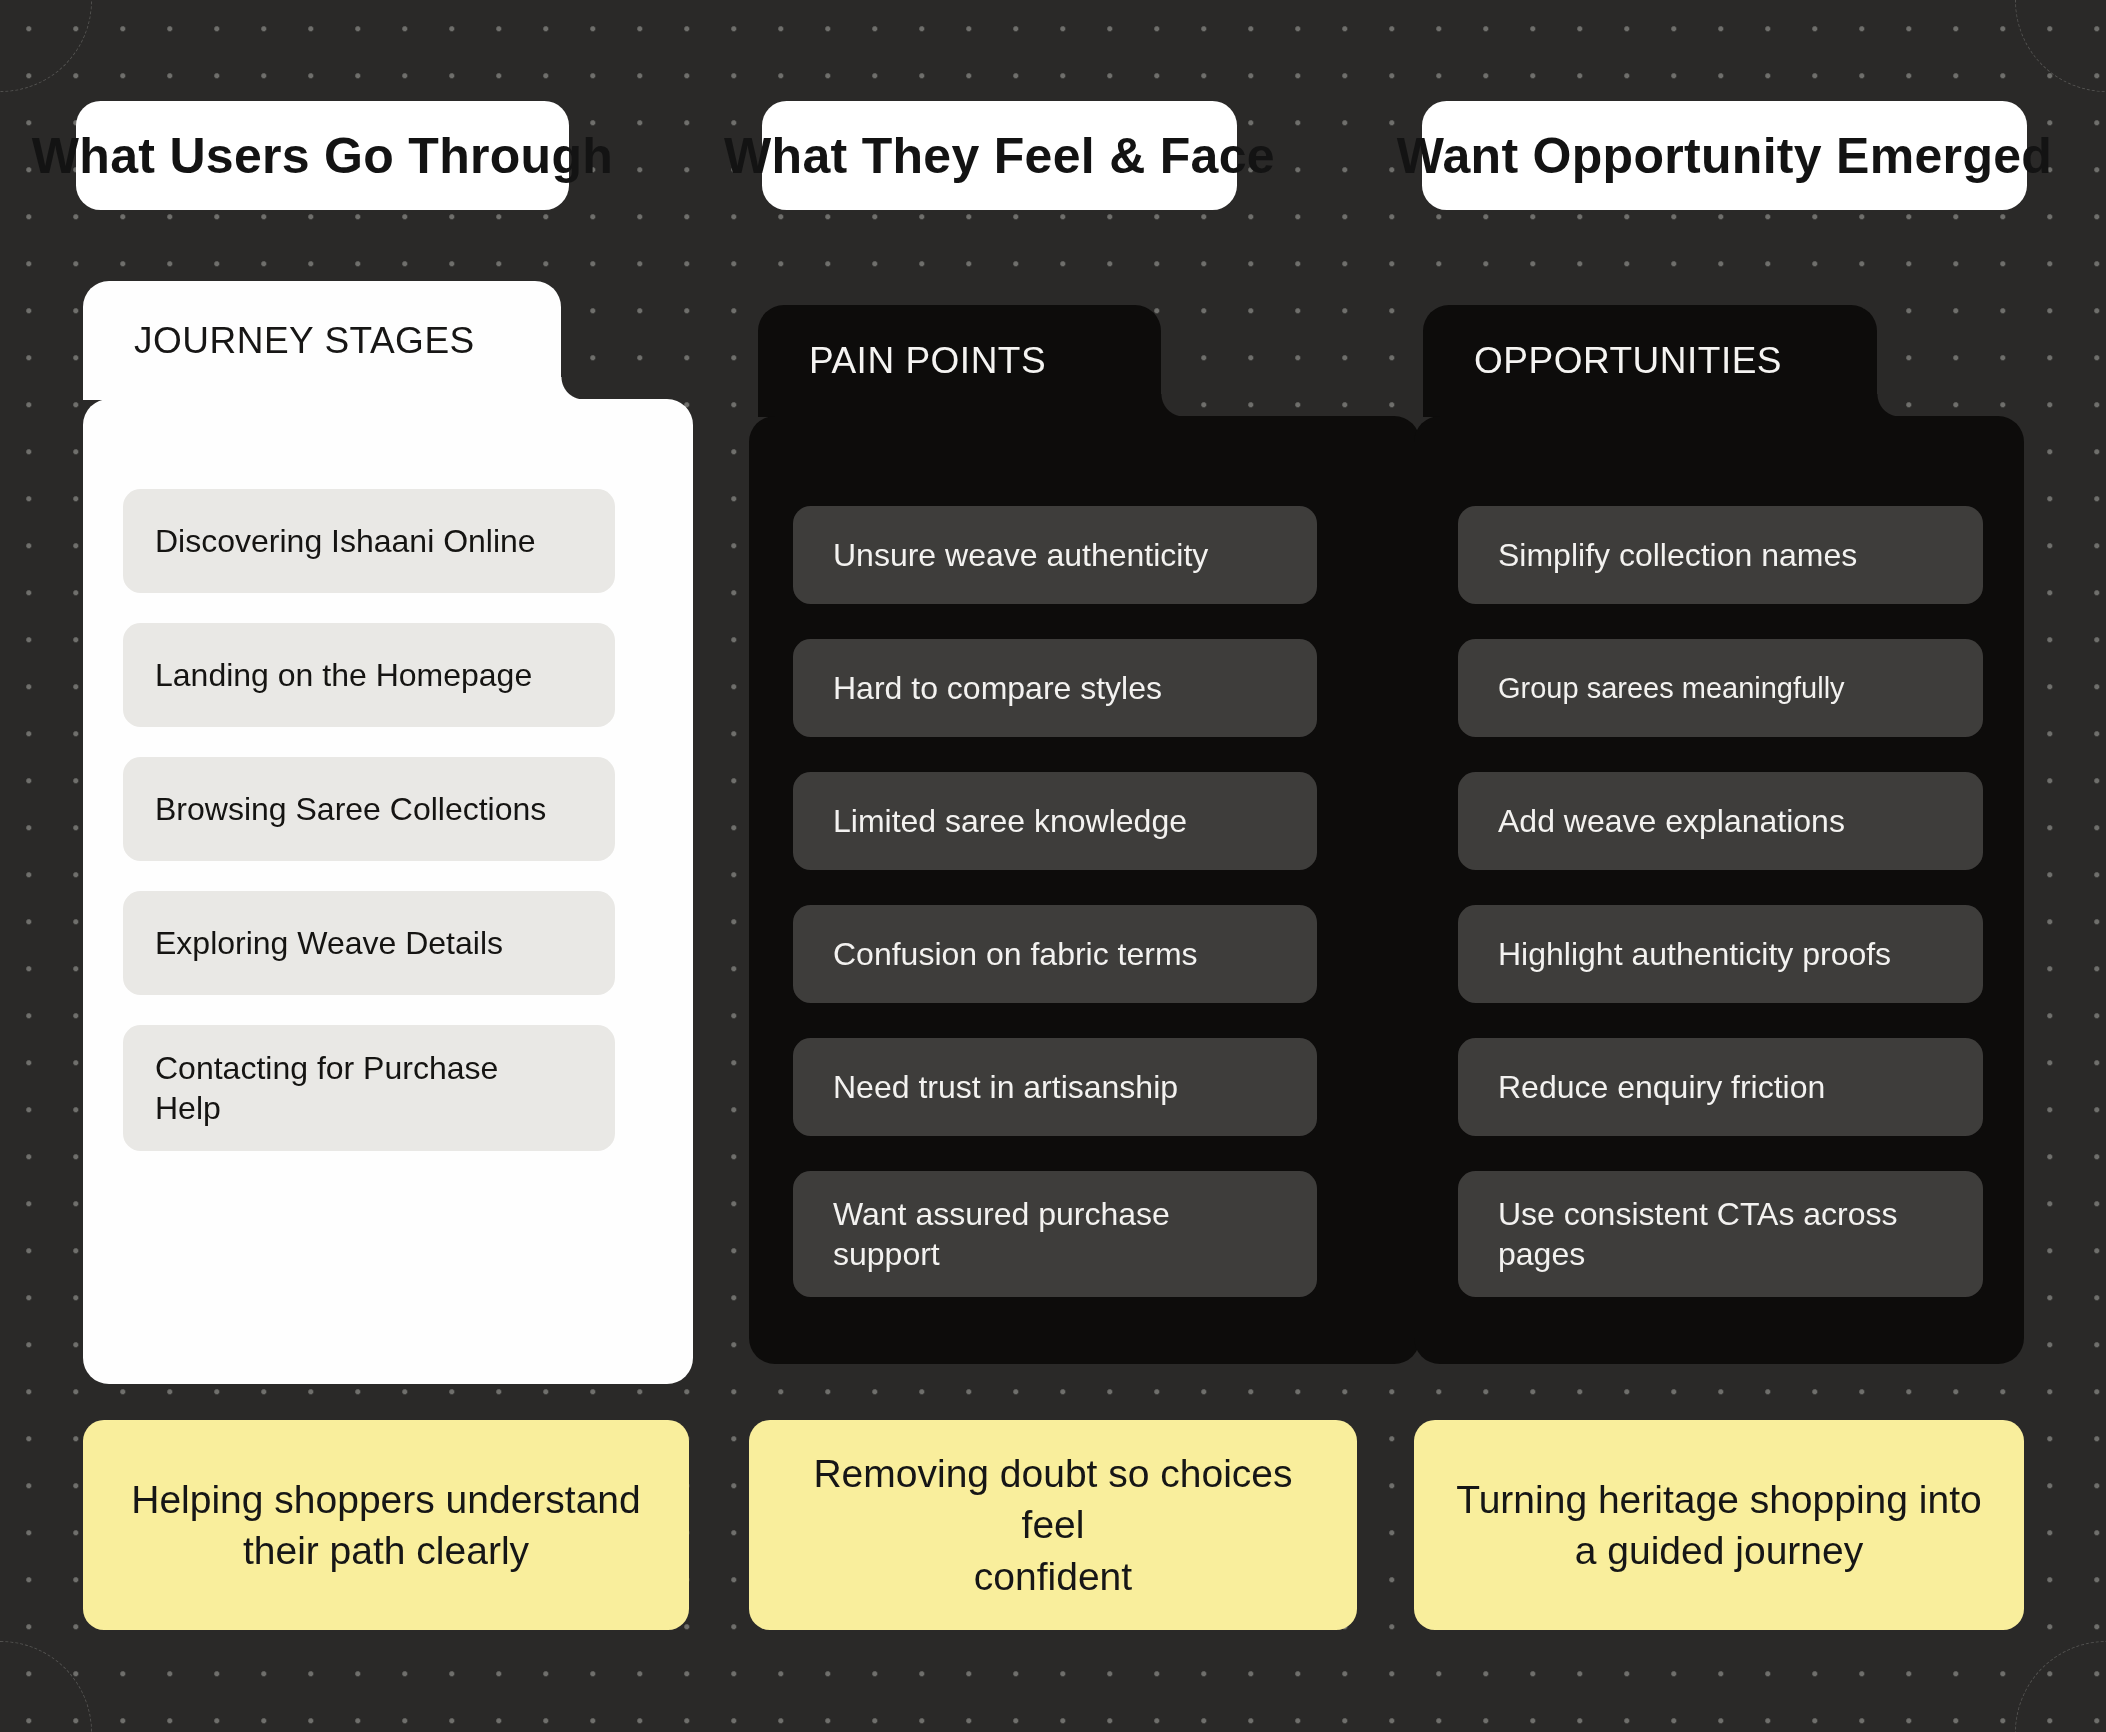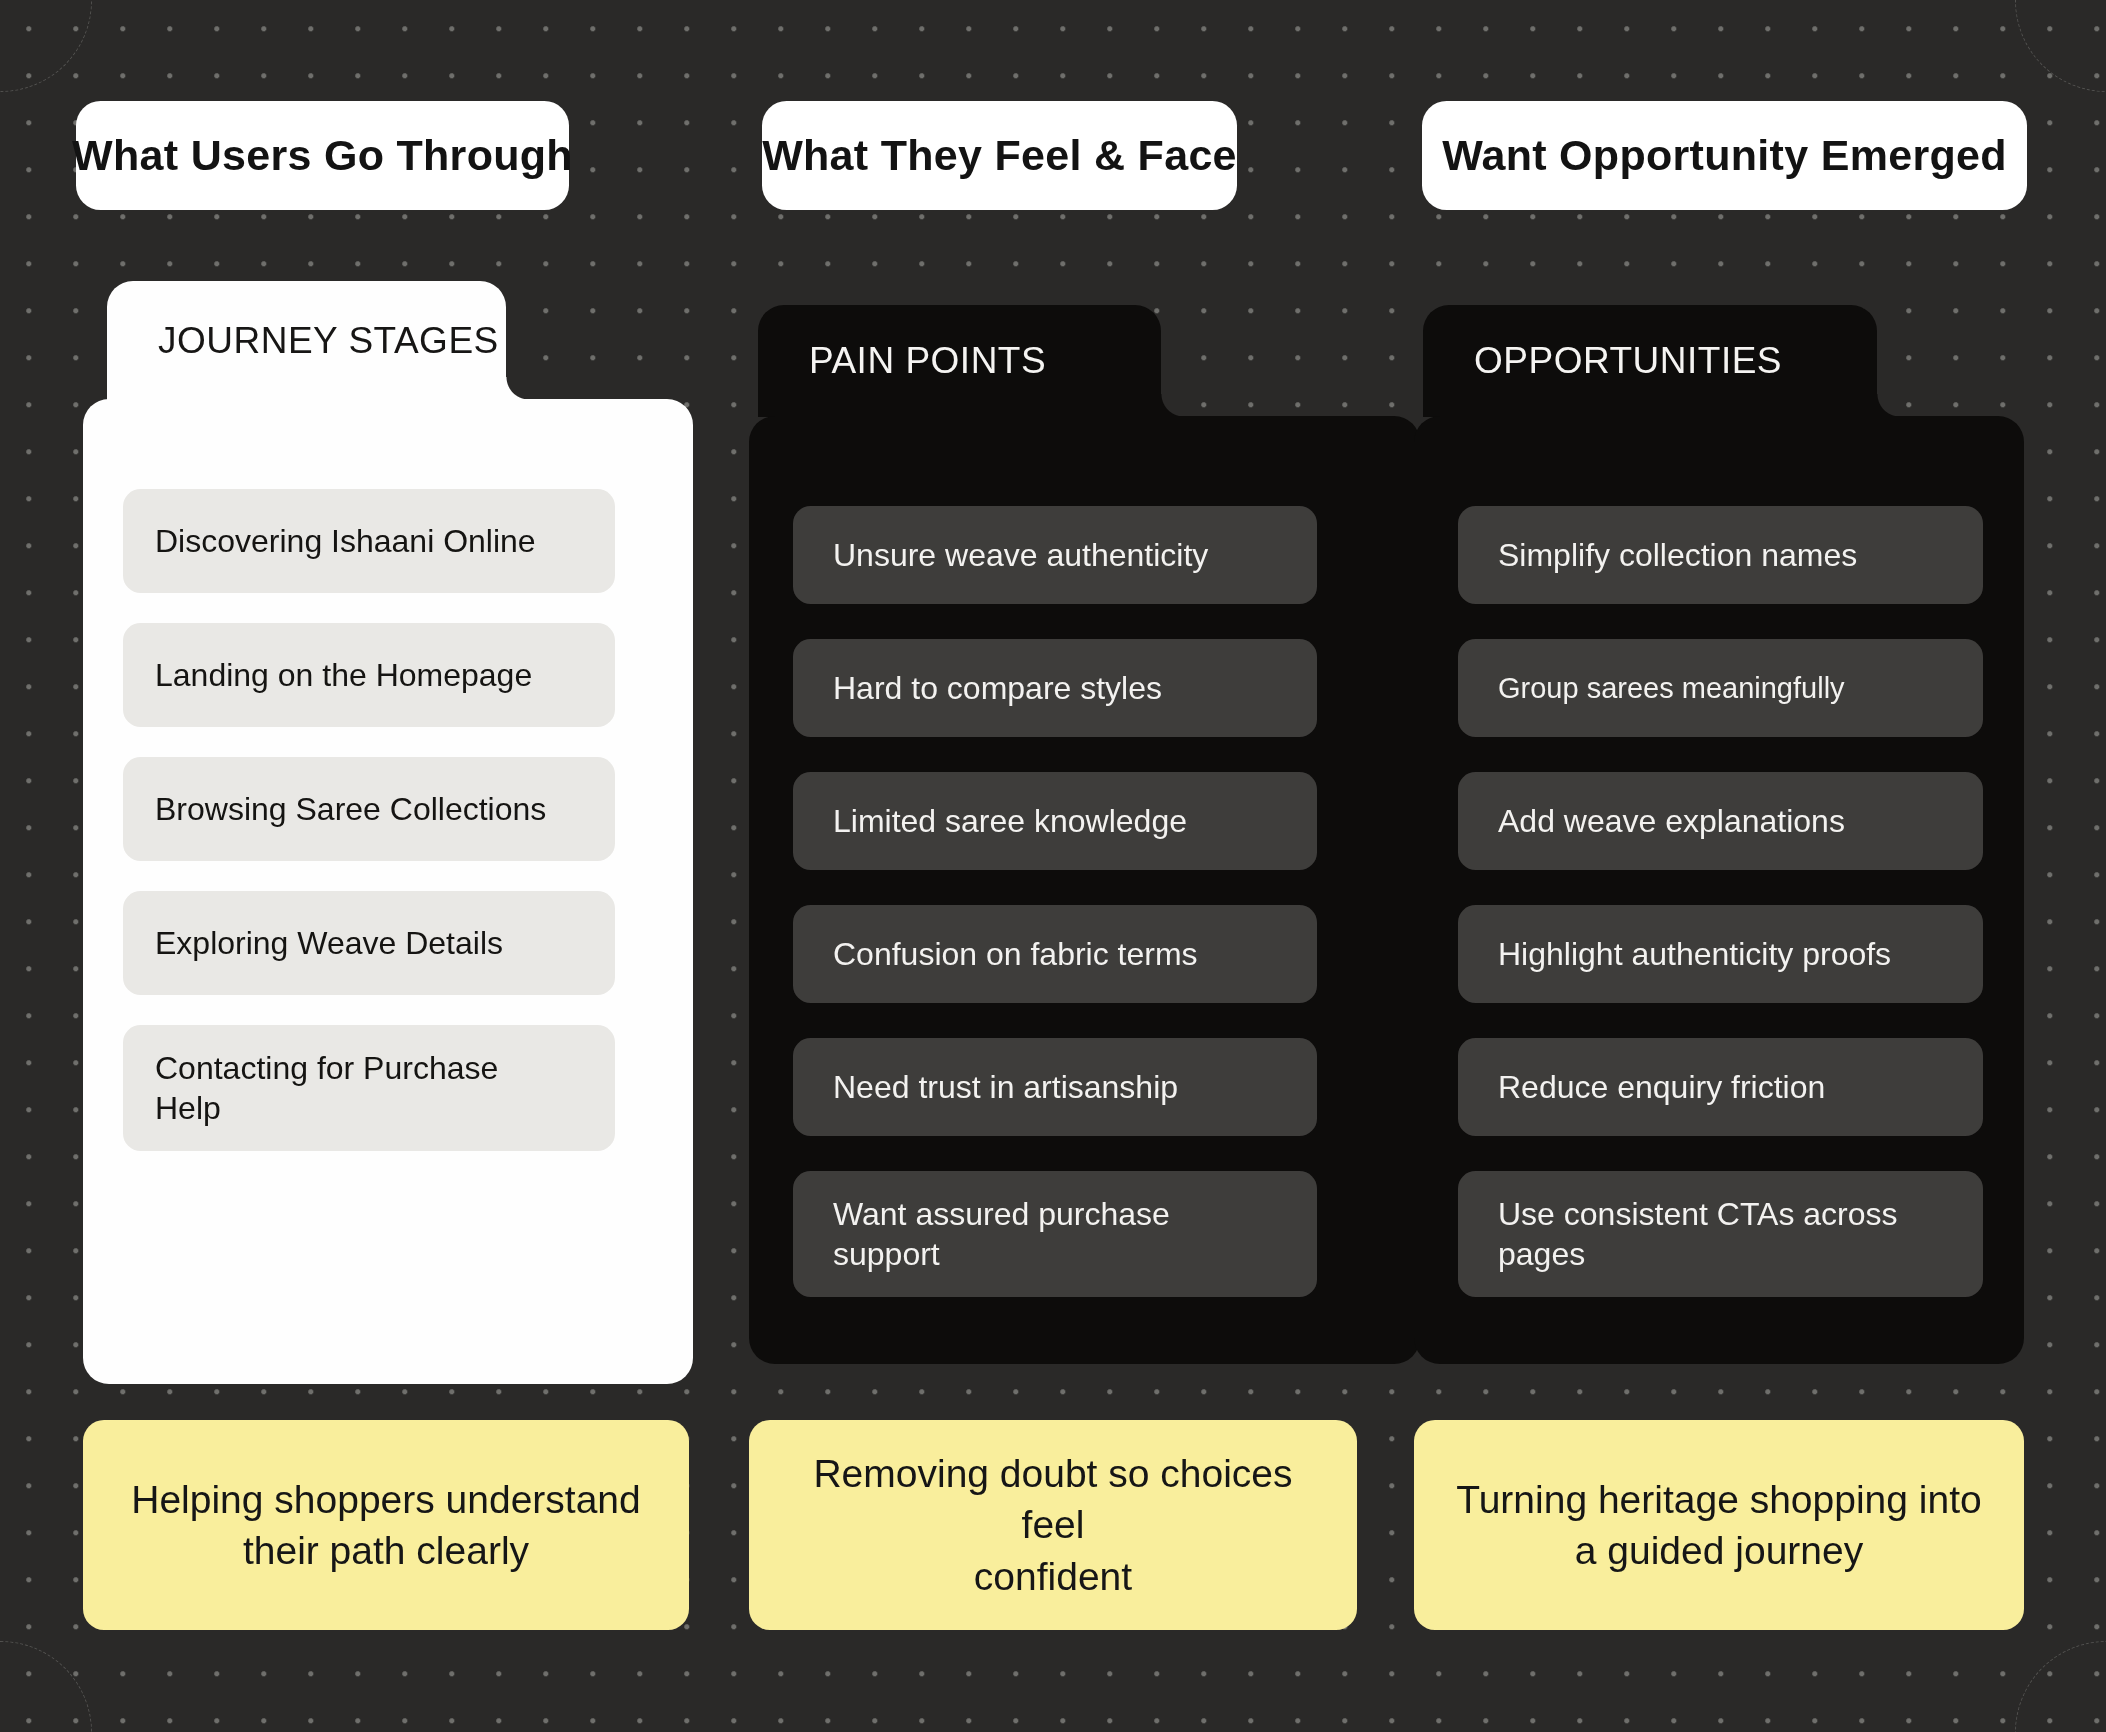--- a/index.html
+++ b/index.html
@@ -21,21 +21,21 @@
   .corner.tl{left:-91px;top:-91px;}
   .corner.tr{right:-91px;top:-91px;}
   .corner.bl{left:-91px;bottom:-91px;}
   .corner.br{right:-91px;bottom:-91px;}
 
   
   .header{
     position:absolute;top:101px;height:109px;
     background:#ffffff;border-radius:24.6px;
     display:flex;align-items:center;justify-content:center;
-    font-size:43px;font-weight:700;color:#131313;letter-spacing:0.3px;
+    font-size:50px;font-weight:700;color:#131313;letter-spacing:0.3px;
     white-space:nowrap;
   }
   .header.h1{left:76px;width:493px;}
   .header.h2{left:762px;width:475px;}
   .header.h3{left:1422px;width:605px;}
 
   
   .folder{position:absolute;}
   .tab{
     position:absolute;
@@ -55,21 +55,21 @@
   .chip{
     box-sizing:border-box;
     border-radius:17.6px;
     display:flex;align-items:center;
     padding:23px 40px;
     font-size:32px;line-height:1.25;
     white-space:pre-line;
   }
 
   
-  .folder.c1 .tab{left:83px;top:281px;width:399px;height:119px;background:#fefefe;color:#171615;margin-left:24px;}
+  .folder.c1 .tab{left:83px;top:281px;width:478px;height:119px;background:#fefefe;color:#171615;}
   .folder.c1 .tab::after{background:radial-gradient(circle at 100% 0, rgba(0,0,0,0) 22px, #fefefe 23px);}
   .folder.c1 .fbody{left:83px;top:399px;width:610px;height:985px;background:#fefefe;padding:90px 0 0 40px;}
   .folder.c1 .chip{width:492px;min-height:104px;margin-bottom:30px;background:#e9e8e5;color:#151412;padding-left:32px;}
 
   
   .folder.dark .tab{background:#0d0c0b;color:#f5f4f2;margin-left:9px;}
   .folder.dark .tab::after{background:radial-gradient(circle at 100% 0, rgba(0,0,0,0) 22px, #0d0c0b 23px);}
   .folder.dark .fbody{background:#0d0c0b;padding:90px 0 0 44px;}
   .folder.dark .chip{min-height:98px;margin-bottom:35px;background:#3e3d3b;color:#f3f2f0;}
 

